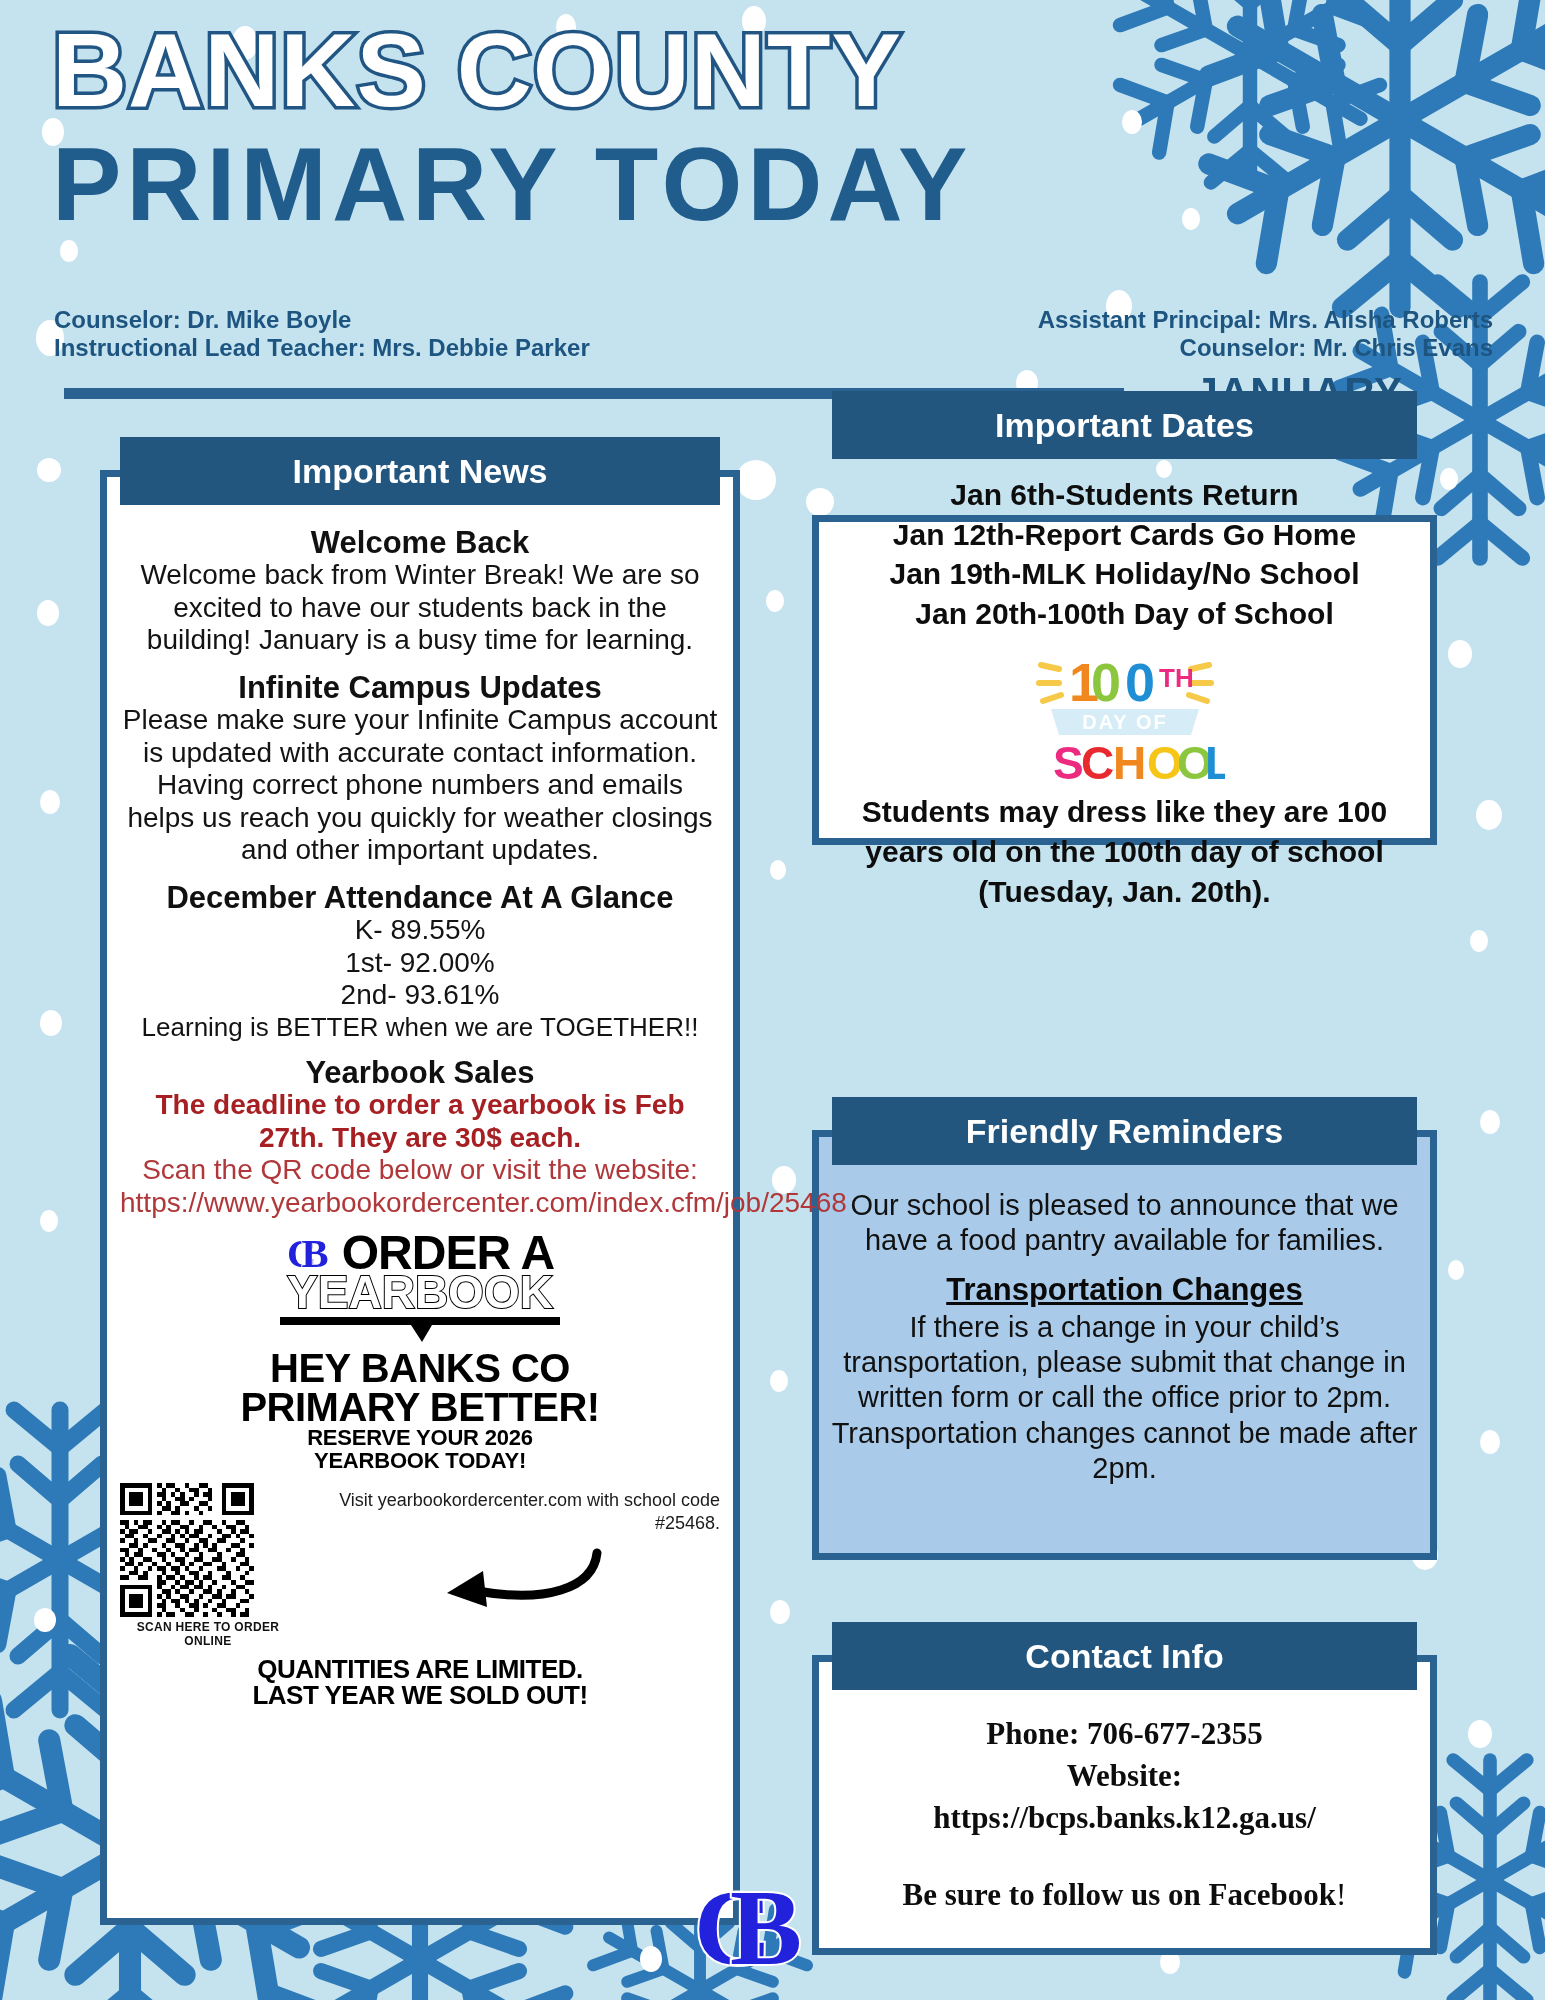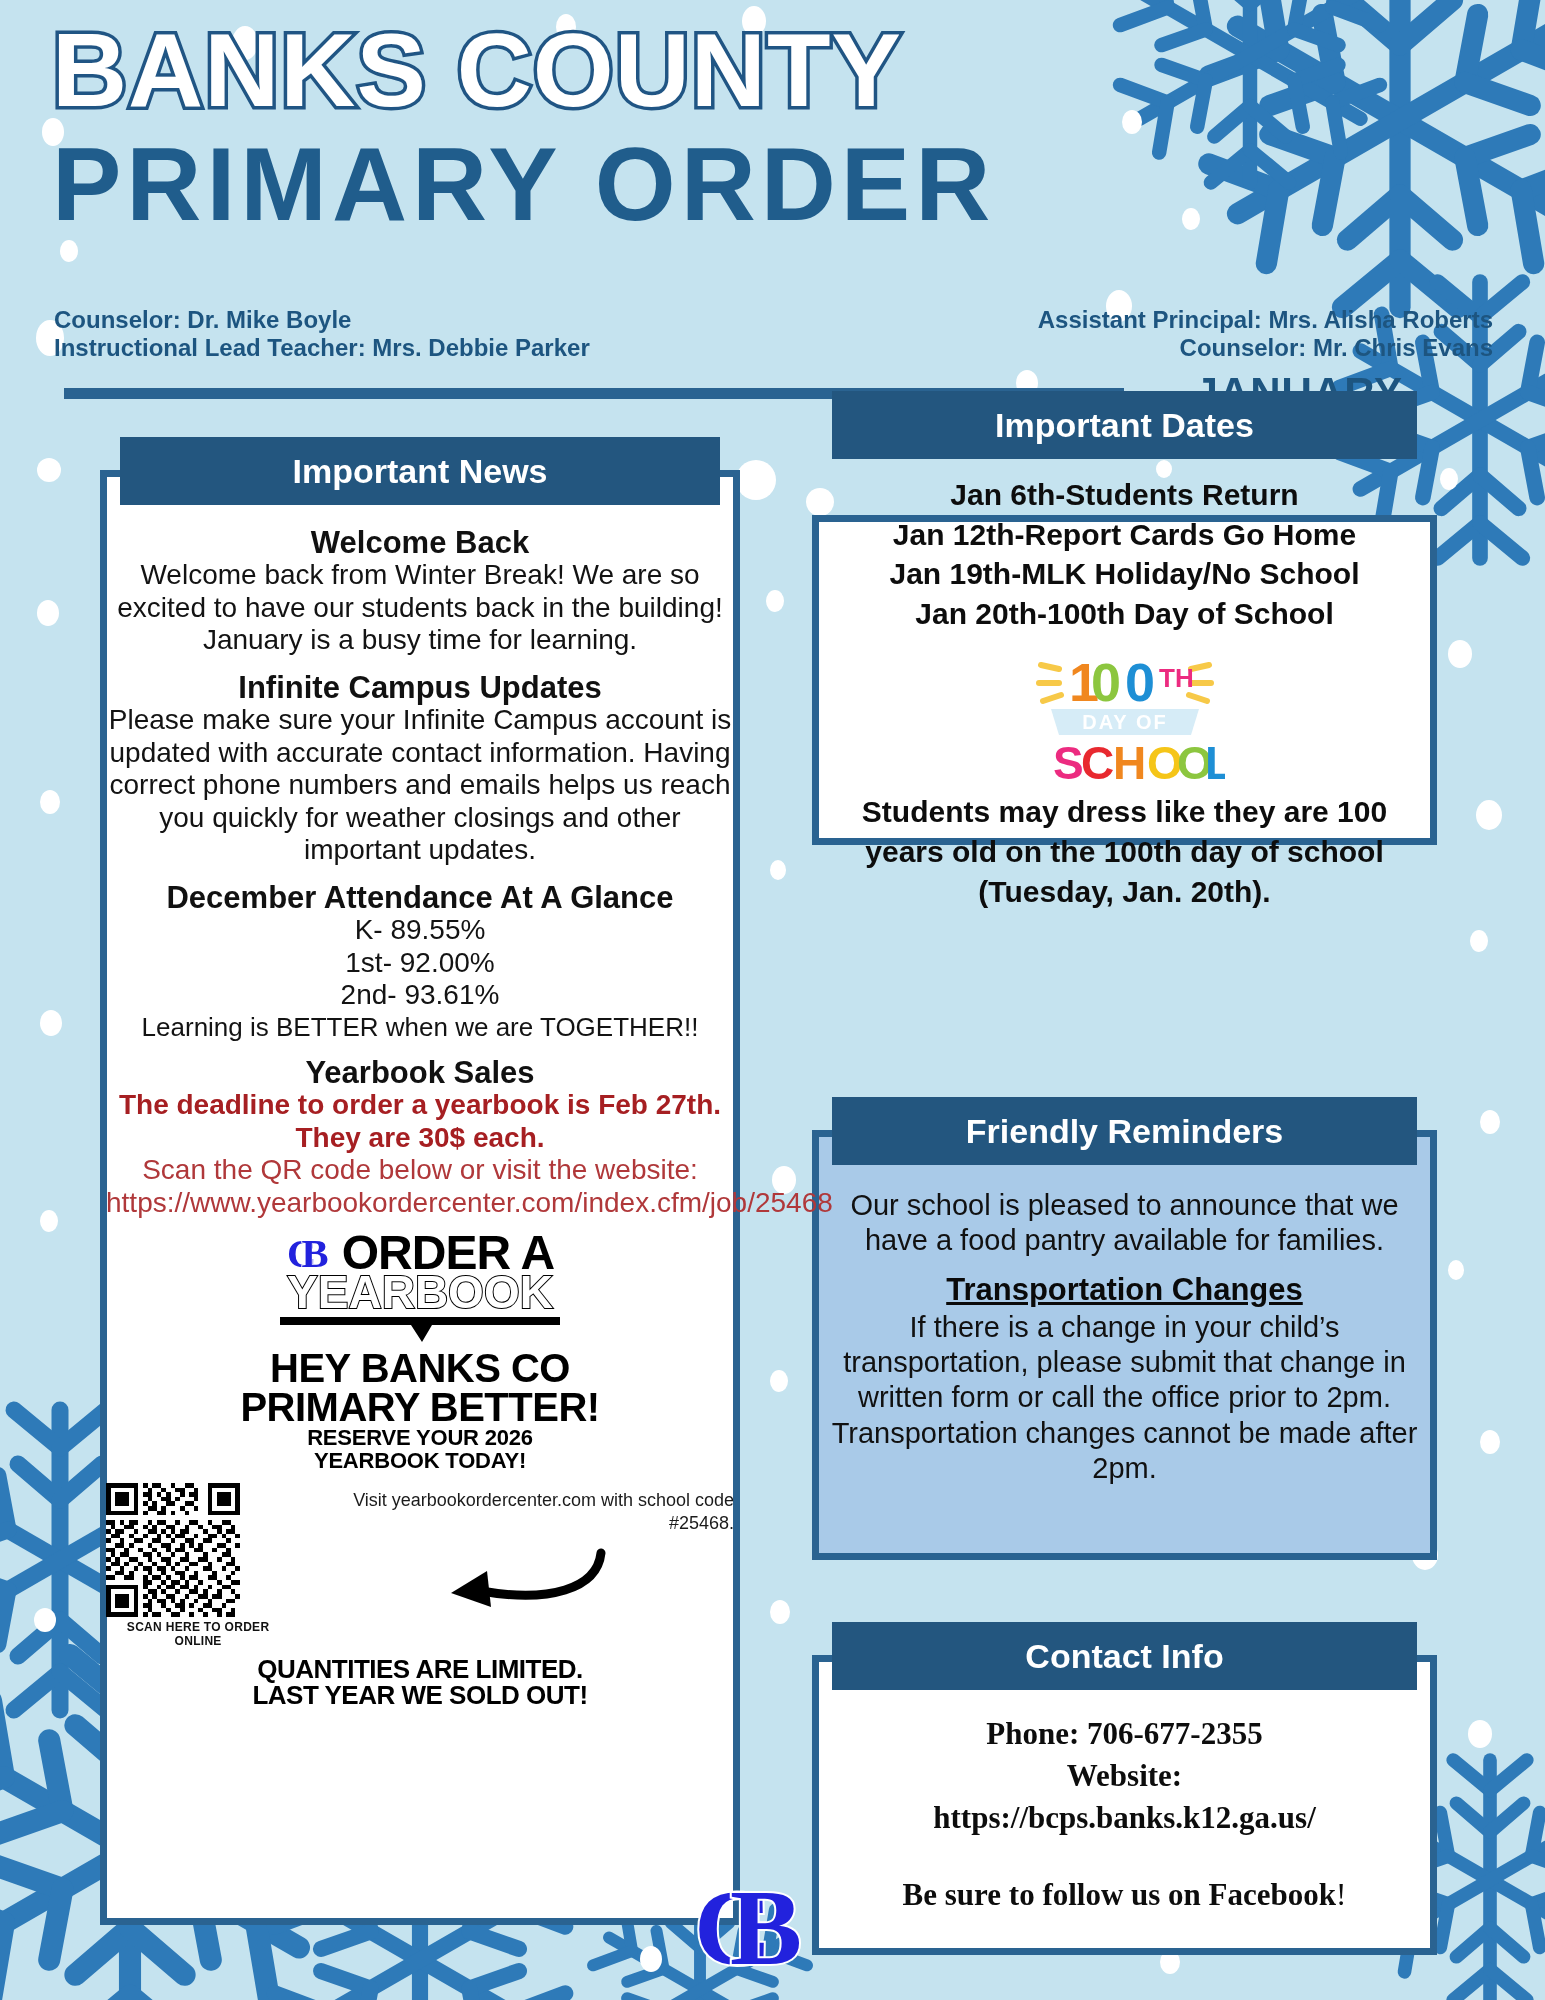--- a/index.html
+++ b/index.html
@@ -76,21 +76,21 @@
   .card-frame {
     position: absolute;
     inset: 0;
     border: 7px solid #2a6391;
     background: #ffffff;
   }
   .card-frame.tinted { background: #a9cae8; }
   .card-body {
     position: absolute;
     left: 0; right: 0;
-    padding: 0 6px;
+    padding: 0 20px;
     box-sizing: border-box;
     text-align: center;
     z-index: 3;
   }
   .card-head {
     position: absolute;
     background: #23567f;
     color: #ffffff;
     font-size: 34px;
     font-weight: 700;
@@ -292,21 +292,21 @@
     <span class="dot" style="left:118px;top:1402px;width:24px;height:26px;"></span>
     <span class="dot" style="left:34px;top:1608px;width:22px;height:24px;"></span>
     <span class="dot" style="left:770px;top:1600px;width:20px;height:24px;"></span>
     <span class="dot" style="left:1468px;top:1720px;width:24px;height:28px;"></span>
     <span class="dot" style="left:640px;top:1946px;width:22px;height:26px;"></span>
     <span class="dot" style="left:1160px;top:1950px;width:20px;height:24px;"></span>
   </div>
 
   <div class="header">
     <div class="title-line1">BANKS COUNTY</div>
-    <div class="title-line2">PRIMARY ORDER</div>
+    <div class="title-line2">PRIMARY TODAY</div>
 
     <div class="staff staff-left">
       <div>Counselor: Dr. Mike Boyle</div>
       <div>Instructional Lead Teacher: Mrs. Debbie Parker</div>
     </div>
     <div class="staff staff-right">
       <div>Assistant Principal: Mrs. Alisha Roberts</div>
       <div>Counselor: Mr. Chris Evans</div>
     </div>
 

